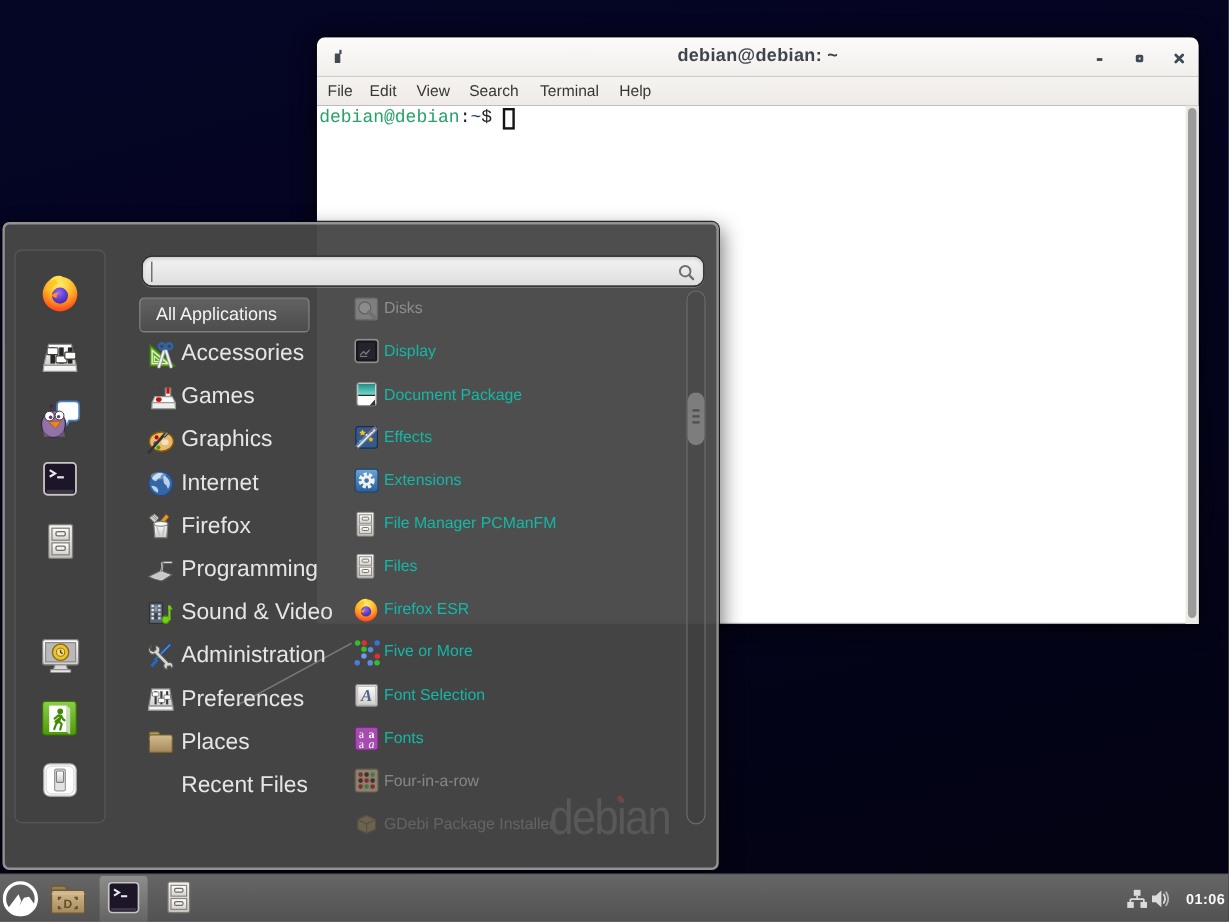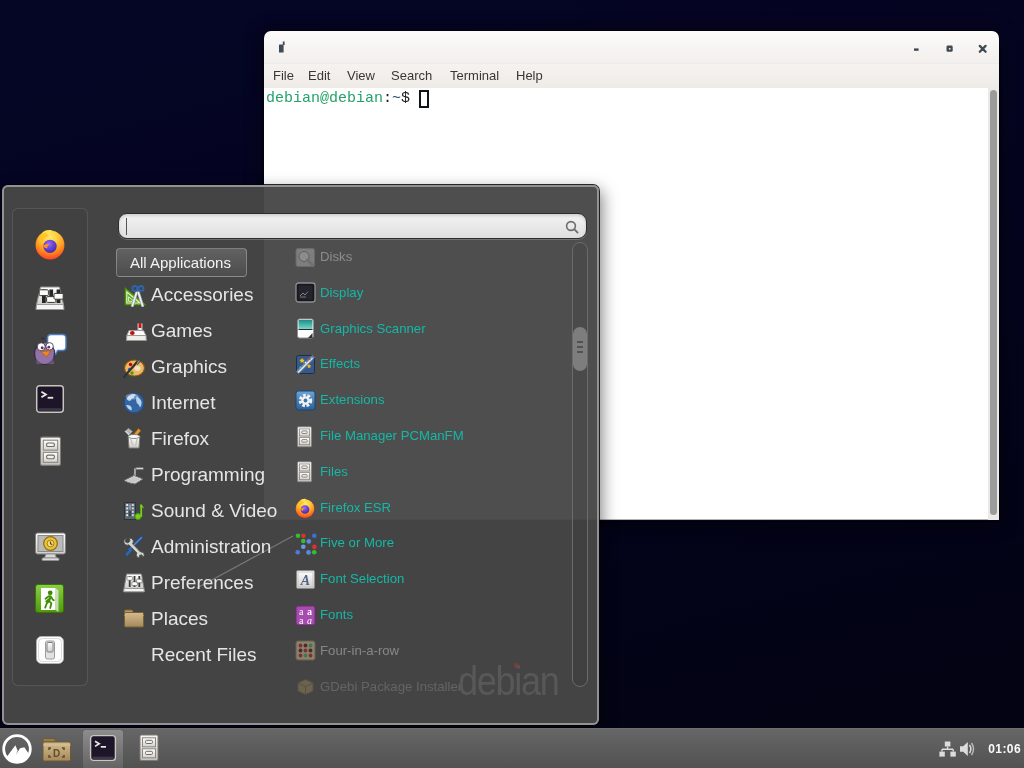--- a/index.html
+++ b/index.html
@@ -17,21 +17,21 @@
 #prompt{position:absolute;left:2px;top:2px;font-family:"Liberation Mono",monospace;font-size:15px;font-weight:normal;line-height:18px;white-space:pre}
 #cursor{position:absolute;left:155px;top:2px;width:10px;height:18px;border:2px solid #101418}
 #tscroll{position:absolute;right:0;top:57px;width:11px;height:432px;background:#eceae7}
 #tthumb{position:absolute;left:2px;top:2px;width:7px;height:425px;border-radius:3.5px;background:#9b9b9b}
 
 
 #menu{position:absolute;left:2px;top:185px;width:597px;height:540px;background:rgba(71,71,71,0.96);border-radius:6px;box-shadow:inset 0 0 0 2px #929292,0 0 0 1px rgba(4,4,14,0.85),3px 5px 16px rgba(0,0,0,.5)}
 #sidebox{position:absolute;left:10px;top:23px;width:76px;height:478px;border:1px solid rgba(255,255,255,0.11);border-radius:6px;background:rgba(0,0,0,0.03)}
 #search{position:absolute;left:116px;top:28px;width:469px;height:26px;border-radius:9px;background:linear-gradient(#f4f4f4,#dedede);border:1px solid #2e2e2e;box-shadow:inset 0 2px 3px rgba(0,0,0,0.15),0 1px 0 rgba(255,255,255,.22)}
 #search i{position:absolute;left:7px;top:4px;width:1px;height:17px;background:#555}
-#allapps{position:absolute;left:114px;top:63px;width:131px;height:29px;border-radius:4px;border:1px solid rgba(255,255,255,.28);background:linear-gradient(rgba(255,255,255,.16),rgba(255,255,255,.05));color:#f3f3f3;font-size:15px;line-height:27px;padding-left:13px}
+#allapps{position:absolute;left:114px;top:63px;width:142px;height:29px;border-radius:4px;border:1px solid rgba(255,255,255,.28);background:linear-gradient(rgba(255,255,255,.16),rgba(255,255,255,.05));color:#f3f3f3;font-size:15px;line-height:27px;padding-left:13px}
 .cat{position:absolute;left:149px;font-size:19px;color:#e5e5e5;line-height:18px;white-space:nowrap}
 .app{position:absolute;left:318px;font-size:13.2px;color:#14b8a6;line-height:18px;white-space:nowrap}
 .dim{color:rgba(225,225,225,0.42)}
 .ic{position:absolute}
 #strack{position:absolute;left:570px;top:57px;width:16px;height:445px;border:1px solid #6b6b6b;border-radius:8px;background:rgba(0,0,0,0.05)}
 #sthumb{position:absolute;left:571px;top:142px;width:14px;height:44px;border-radius:7px;background:#7d7d7d}
 #sthumb b{position:absolute;left:4px;width:6px;height:2px;background:#525252}
 #wmark{position:absolute;left:456px;top:473px;font-size:41px;color:#585858;letter-spacing:-1.5px;transform:scaleX(0.88);transform-origin:0 0}
 #wmark u{position:absolute;left:64px;top:5px;width:5px;height:5px;border-radius:50%;background:#7a4040}
 
@@ -103,20 +103,21 @@
   <rect x="1.6" y="1.6" width="24.8" height="24.8" rx="2.8" fill="#1d1528" stroke="#c9c5bf" stroke-width="1.4"></rect>
   <path d="M6,7.2 L10.2,9.8 L6,12.4" fill="none" stroke="#e8e8e8" stroke-width="1.7"></path>
   <rect x="11.8" y="12" width="5.2" height="1.7" fill="#e8e8e8"></rect>
   <rect x="3.4" y="22.6" width="21.2" height="2.4" fill="rgba(255,255,255,0.14)"></rect>
 </symbol>
 </defs>
 </svg>
 
 <div id="term">
   <div id="tbar">
+    <div id="ttitle">debian@debian: ~</div>
     <svg class="abs" style="left:14px;top:10px" width="10" height="13" viewBox="0 0 10 13">
       <rect x="1" y="3.5" width="4.6" height="8" rx="0.5" fill="#3f4a55"></rect>
         <rect x="4.8" y="0.5" width="1.8" height="3.5" fill="#3f4a55"></rect>
     </svg>
     <svg class="abs" style="left:645px;top:12px" width="80" height="12" viewBox="0 0 80 12">
       <rect x="5" y="5.4" width="4.6" height="2.4" fill="#3e4a54"></rect>
       <rect x="37.5" y="2.6" width="6.2" height="6.2" rx="1.4" fill="#3e4a54"></rect>
         <rect x="39.9" y="5" width="1.6" height="1.6" fill="#e8e8e8"></rect>
       <path d="M70.8 2.9 L76.6 8.7 M76.6 2.9 L70.8 8.7" stroke="#3e4a54" stroke-width="2.3" stroke-linecap="round"></path>
     </svg>
@@ -389,21 +390,21 @@
       <circle cx="10.5" cy="15.5" r="1.9" fill="#3fae4a"></circle>
       <circle cx="15.5" cy="15.5" r="1.9" fill="#b82020"></circle>
   </svg>
   <svg class="ic" style="left:293px;top:491.1px;opacity:.3" width="21" height="21" viewBox="0 0 21 21">
     <path d="M3,7 L10.5,3.5 L18,7 L18,15 L10.5,18.5 L3,15 Z" fill="#c8a96a" stroke="#8a6a3a"></path>
     <path d="M3,7 L10.5,10.5 L18,7 M10.5,10.5 L10.5,18.5" fill="none" stroke="#8a6a3a"></path>
   </svg>
 
   <div class="app dim" style="top:63px">Disks</div>
   <div class="app" style="top:98.8px">Display</div>
-  <div class="app" style="top:134.6px">Graphics Scanner</div>
+  <div class="app" style="top:134.6px">Document Package</div>
   <div class="app" style="top:170.4px">Effects</div>
   <div class="app" style="top:206.2px">Extensions</div>
   <div class="app" style="top:242px">File Manager PCManFM</div>
   <div class="app" style="top:277.8px">Files</div>
   <div class="app" style="top:313.6px">Firefox ESR</div>
   <div class="app" style="top:349.4px">Five or More</div>
   <div class="app" style="top:385.2px">Font Selection</div>
   <div class="app" style="top:421px">Fonts</div>
   <div class="app dim" style="top:456.8px">Four-in-a-row</div>
   <div class="app" style="top:492.6px;color:rgba(215,215,215,0.22)">GDebi Package Installer</div>

